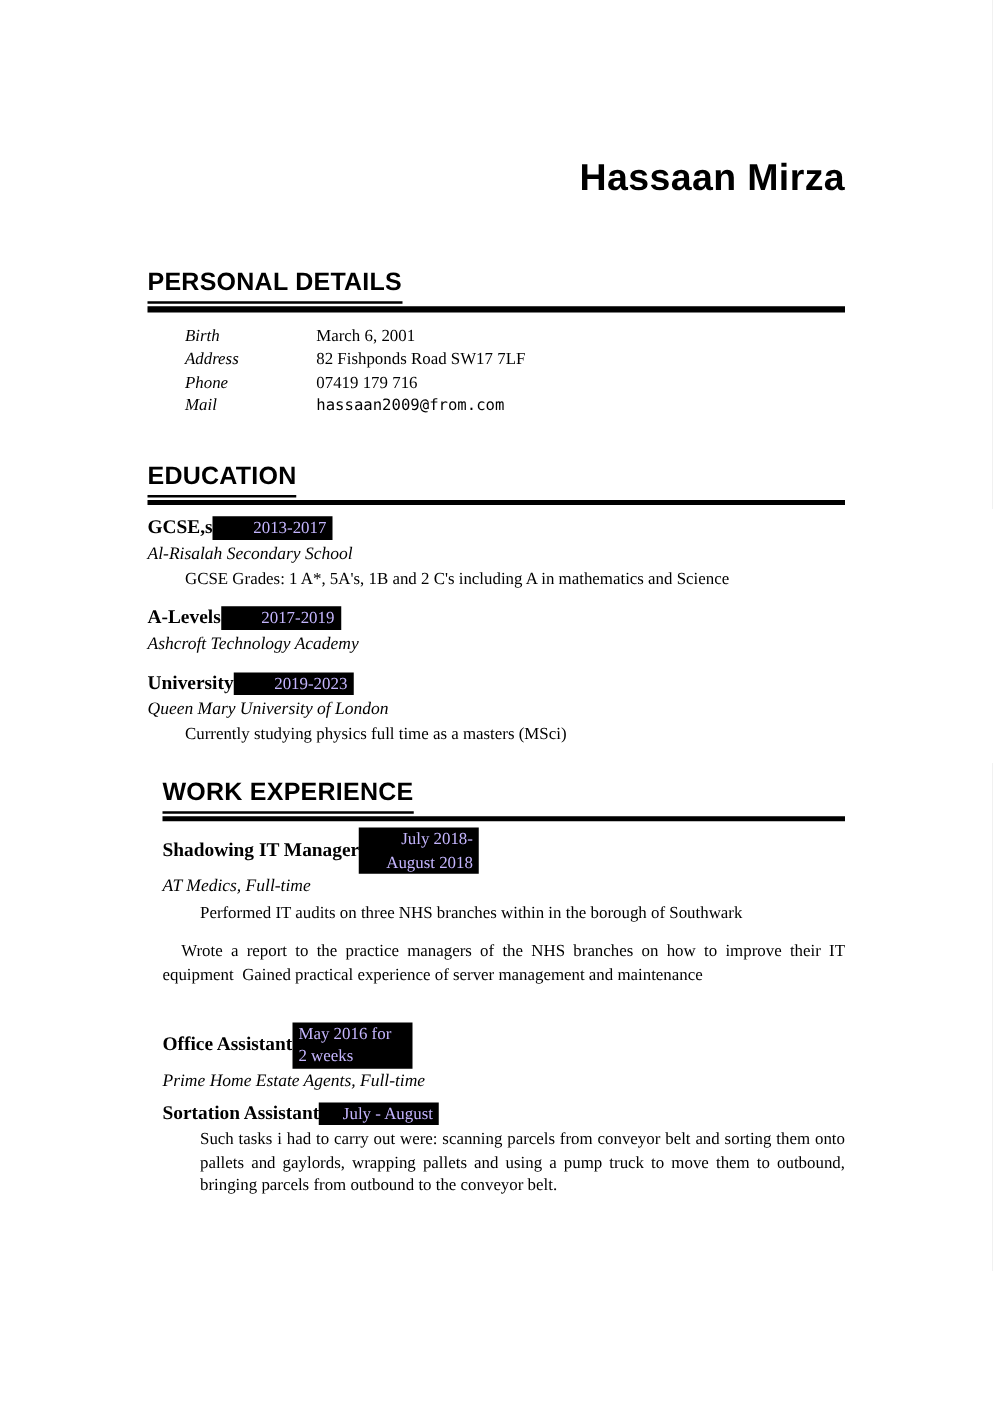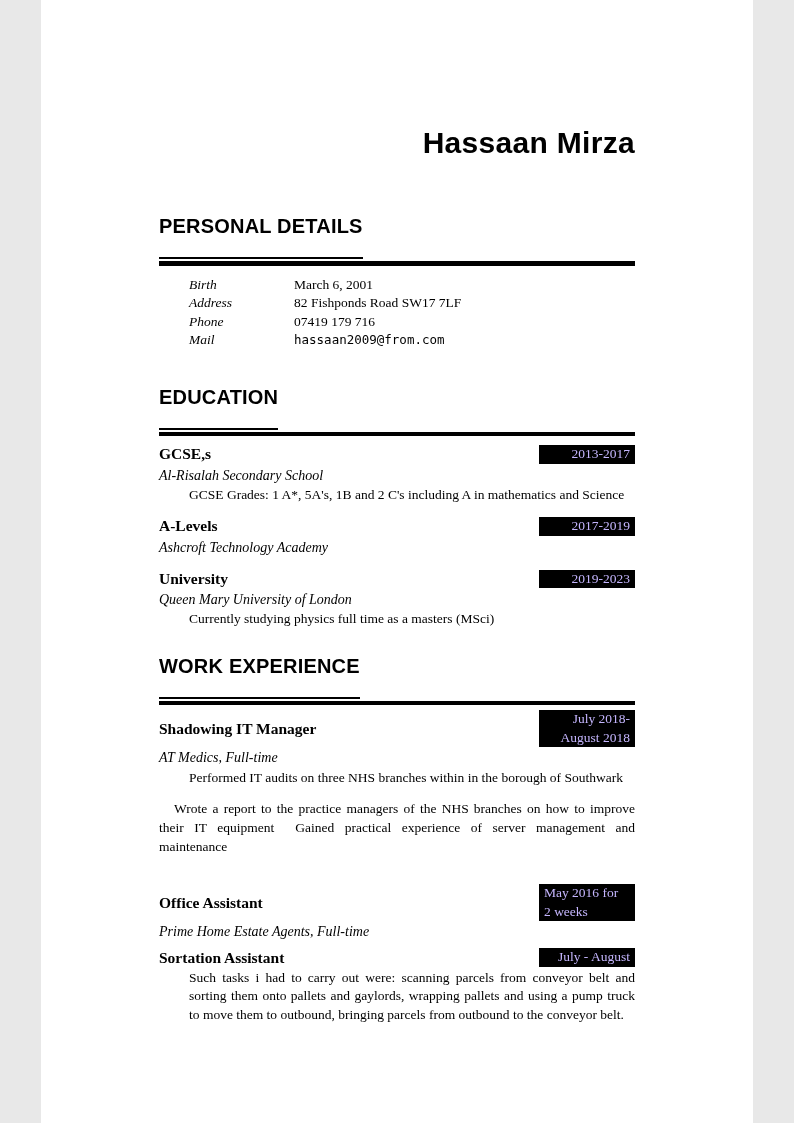--- a/index.html
+++ b/index.html
@@ -1,18 +1,18 @@
 <!DOCTYPE html>
 <html><head>
 <meta charset="utf-8">
 <style>
   html, body { margin: 0; padding: 0; background: #e8e8e8; }
   .page {
     position: relative;
-    width: 712px;
+    width: 794px;
     height: 1123px;
     margin: 0 auto;
     background: #ffffff;
     box-sizing: border-box;
     padding: 126px 118px 0 118px;
     font-family: "Liberation Serif", "DejaVu Serif", serif;
     font-size: 13.5px;
     line-height: 1.38;
     color: #000000;
     overflow: hidden;
@@ -25,33 +25,33 @@
     font-family: "Liberation Sans", "DejaVu Sans", sans-serif;
     font-weight: bold;
     font-size: 30px;
     line-height: 1.1;
     letter-spacing: 0.3px;
   }
 
   
   .section-personal { margin-top: 56px; }
   .section-education { margin-top: 36px; }
-  .section-work { margin-top: 26px; }
+  .section-work { margin-top: 26px; margin-left: 12px; }
   .sec-heading {
     margin: 0;
     font-family: "Liberation Sans", "DejaVu Sans", sans-serif;
     font-weight: bold;
     font-size: 20px;
     line-height: 1.15;
     letter-spacing: 0.2px;
   }
   .sec-heading .underlined {
     display: inline-block;
     border-bottom: 2px solid #000;
-    padding-bottom: 19px;
+    padding-bottom: 3px;
   }
   .thick-rule {
     height: 4.5px;
     background: #000000;
     margin-top: 2px;
   }
 
   
   .fields { margin: 10px 0 0 30px; }
   .frow { display: flex; line-height: 18.6px; }
@@ -62,21 +62,20 @@
     font-size: 12.5px;
   }
 
   
   .entry { margin-top: 12px; }
   .entry-first { margin-top: 8px; }
   .entry-work-first { margin-top: 5px; }
   .entry-sortation { margin-top: 6px; }
   .entry-header {
     display: flex;
-    justify-content: space-between;
     align-items: center;
     font-family: Liberation Serif, serif;
   }
   .entry-title {
     font-weight: bold;
     font-size: 15.5px;
     line-height: 1.3;
   }
   .badge {
     background: #000000;

